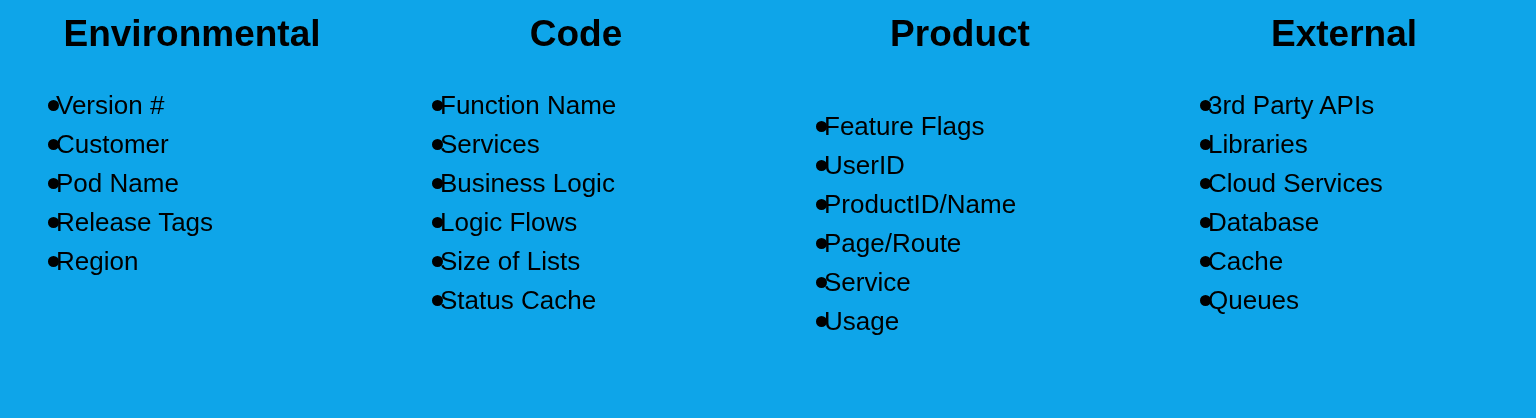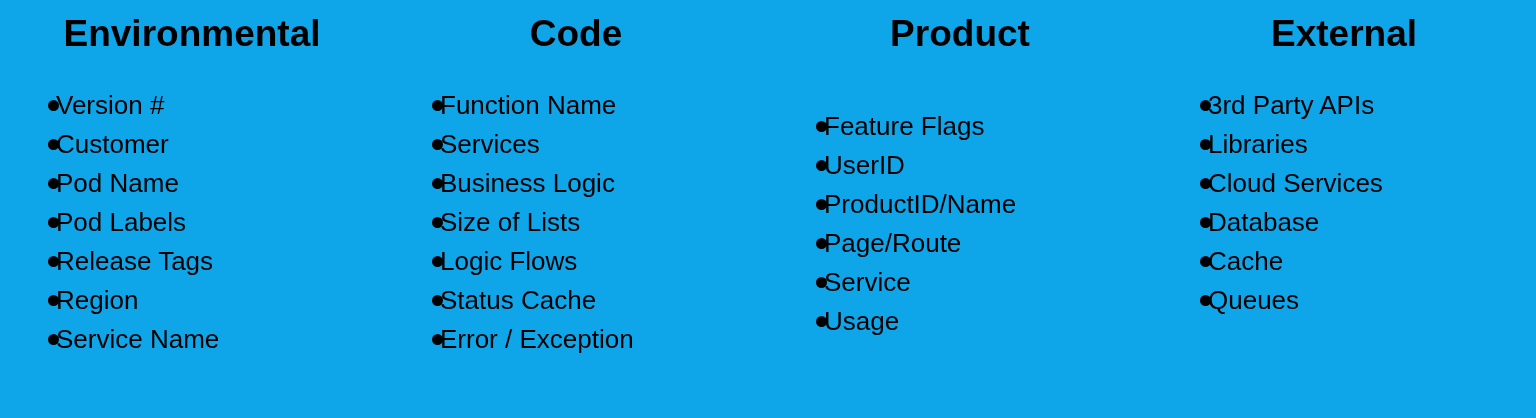--- a/index.html
+++ b/index.html
@@ -58,37 +58,34 @@
 <body>
 
 <div class="slide">
 
   <section class="column">
     <h2 class="col-title">Environmental</h2>
     <ul class="bullet-list">
         <li>Version #</li>
         <li>Customer</li>
         <li>Pod Name</li>
-        <li>Pod Labels</li>
         <li>Release Tags</li>
         <li>Region</li>
-        <li>Service Name</li>
       </ul>
   </section>
 
   <section class="column">
     <h2 class="col-title">Code</h2>
     <ul class="bullet-list">
         <li>Function Name</li>
         <li>Services</li>
         <li>Business Logic</li>
+        <li>Logic Flows</li>
         <li>Size of Lists</li>
-        <li>Logic Flows</li>
         <li>Status Cache</li>
-        <li>Error / Exception</li>
       </ul>
   </section>
 
   <section class="column">
     <h2 class="col-title">Product</h2>
     <ul class="bullet-list">
         <li>Feature Flags</li>
         <li>UserID</li>
         <li>ProductID/Name</li>
         <li>Page/Route</li>

